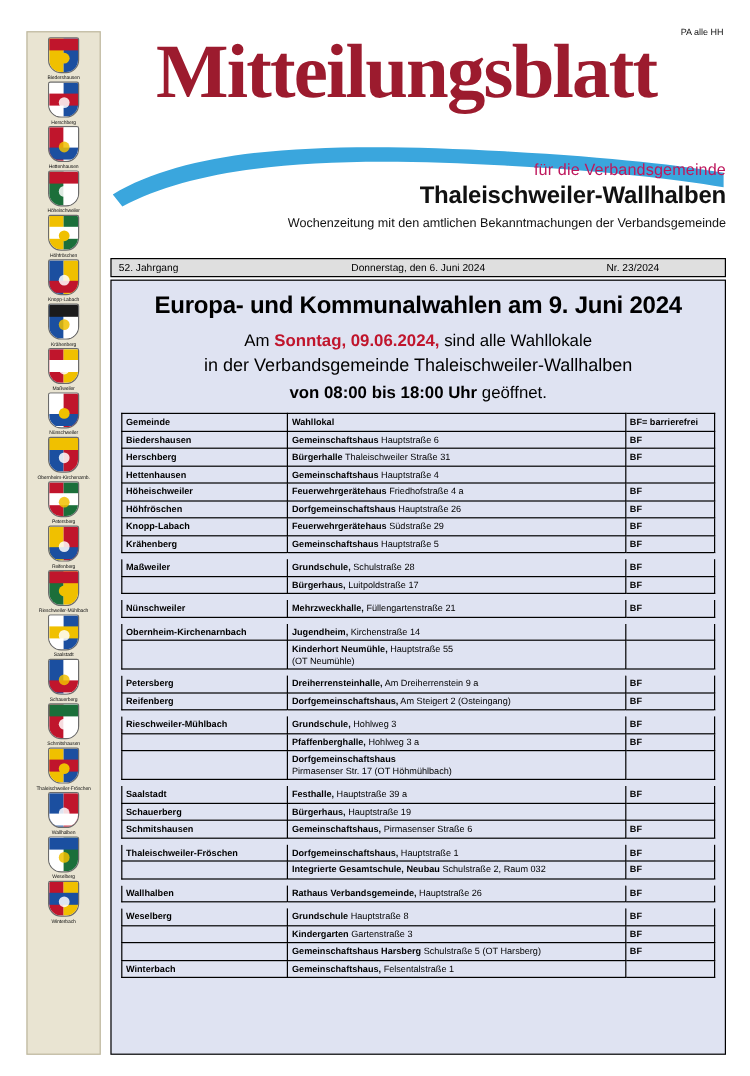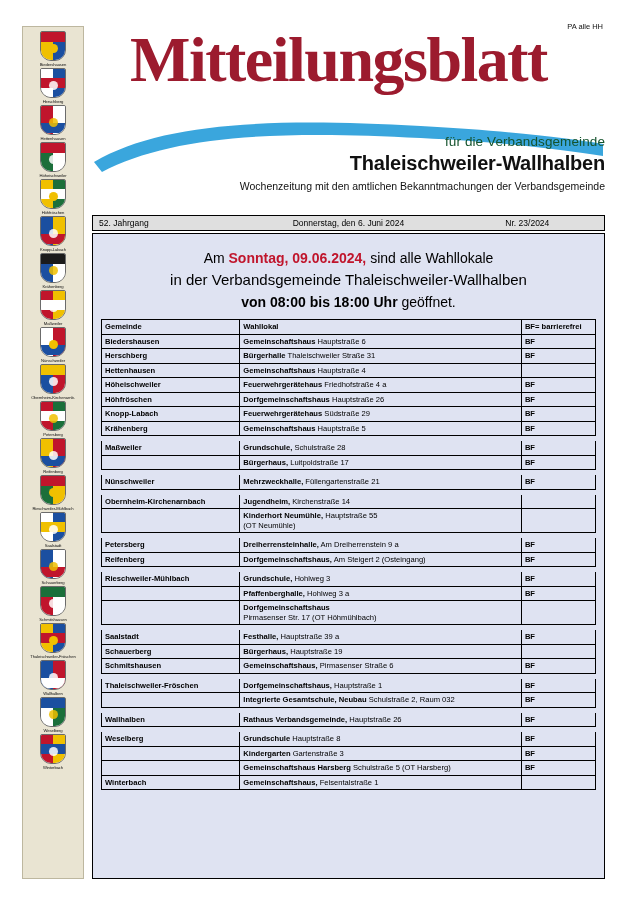--- a/index.html
+++ b/index.html
@@ -115,21 +115,21 @@
     top: 88px;
     width: 100%;
     height: 58px;
     pointer-events: none;
   }
   .mast-sub1 {
     position: absolute;
     right: 0;
     top: 106px;
     font-size: 13.5px;
-    color: #14532d;
+    color: #be185d;
     text-align: right;
     letter-spacing: 0.1px;
   }
   .mast-sub2 {
     position: absolute;
     right: 0;
     top: 124px;
     font-size: 20px;
     font-weight: bold;
     color: #111;
@@ -443,20 +443,21 @@
     <div class="mast-sub3">Wochenzeitung mit den amtlichen Bekanntmachungen der Verbandsgemeinde</div>
   </div>
 
   <div class="infobar">
     <div class="ib ib1">52. Jahrgang</div>
     <div class="ib ib2">Donnerstag, den 6. Juni 2024</div>
     <div class="ib ib3">Nr. 23/2024</div>
   </div>
 
   <div class="panel">
+    <div class="headline">Europa- und Kommunalwahlen am 9. Juni 2024</div>
     <div class="subline">
       <span>Am </span><span class="red">Sonntag, 09.06.2024,</span><span> sind alle Wahllokale</span>
     </div>
     <div class="subline2">in der Verbandsgemeinde Thaleischweiler-Wallhalben</div>
     <div class="subline3">
       <b>von 08:00 bis 18:00 Uhr</b><span> geöffnet.</span>
     </div>
 
     <table class="wl">
       <tbody id="wl-body">

